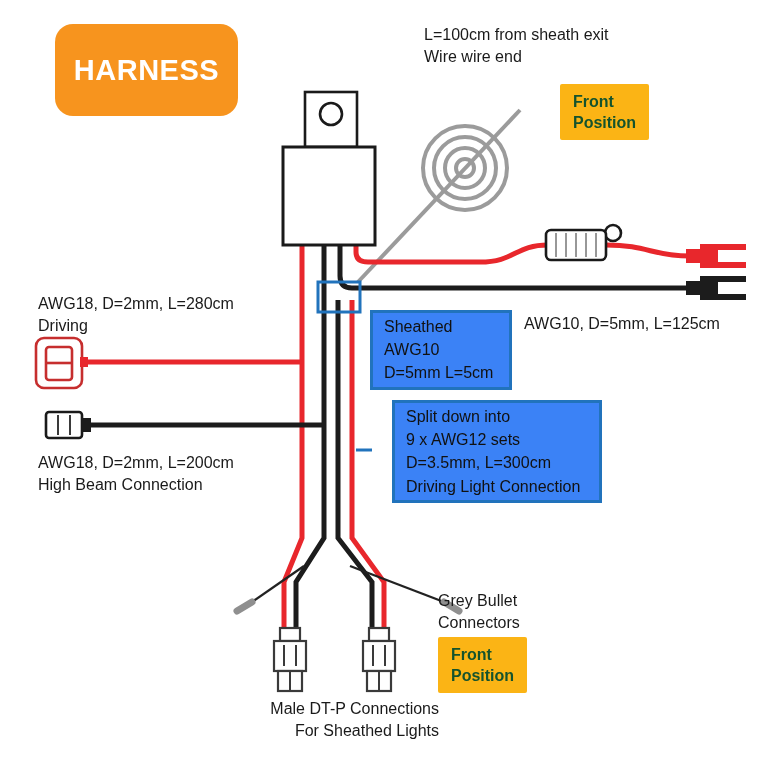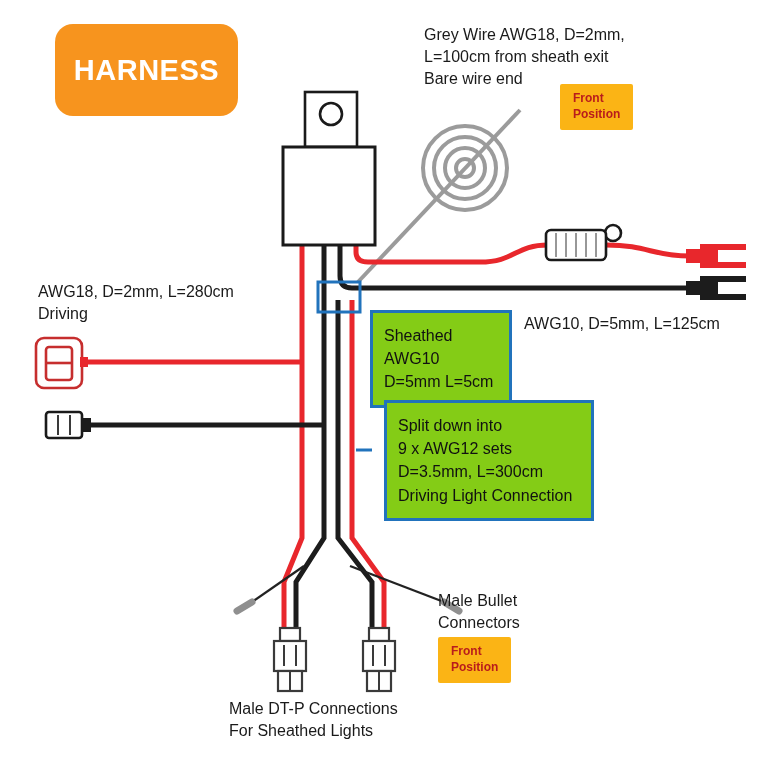--- a/index.html
+++ b/index.html
@@ -10,28 +10,28 @@
     --wire-black:#1C1C1C;
     --wire-grey:#9B9B9B;
     --ink:#1A1A1A;
   }
   *{box-sizing:border-box;margin:0;padding:0}
   body{background:#fff}
   .canvas{position:relative;width:760px;height:760px;background:#fff;overflow:hidden;
           font-family:"Liberation Sans","DejaVu Sans",sans-serif;color:var(--ink)}
   svg.diagram{position:absolute;left:0;top:0}
   .label{position:absolute;font-size:16px;line-height:1.38;color:var(--ink)}
-  .label.center{text-align:left}
+  .label.center{text-align:right}
   .badge{position:absolute;left:55px;top:24px;width:183px;height:92px;background:var(--badge-orange);
          border-radius:18px;display:flex;flex-direction:row;align-items:center;justify-content:center;
          color:#fff;font-weight:bold;font-size:29px;line-height:1.18;letter-spacing:.5px}
-  .tag{position:absolute;background:var(--label-yellow);color:#b91c1c;font-weight:bold;
-       font-size:12px;line-height:1.32;padding:7px 13px;border-radius:2px}
-  .callout{position:absolute;background:#84cc16;border:3px solid var(--callout-blue);
-           font-size:16px;line-height:1.45;padding:11px 11px;color:#111}
+  .tag{position:absolute;background:var(--label-yellow);color:#14532d;font-weight:bold;
+       font-size:16px;line-height:1.32;padding:7px 13px;border-radius:2px}
+  .callout{position:absolute;background:#3b82f6;border:3px solid var(--callout-blue);
+           font-size:16px;line-height:1.45;padding:2px 11px;color:#111}
   
   .wire{fill:none}
   .w-red{stroke:var(--wire-red);stroke-width:5}
   .w-black{stroke:var(--wire-black);stroke-width:5}
   .w-grey{stroke:var(--wire-grey);stroke-width:4}
   .thin-black{stroke:#222;stroke-width:2.4;fill:none}
   .outline{fill:#fff;stroke:#1a1a1a;stroke-width:2.6}
   .outline-thin{fill:#fff;stroke:#3a3a3a;stroke-width:2.2}
   .inner-line{stroke:#3a3a3a;stroke-width:2;fill:none}
   .rib{stroke:#777;stroke-width:1.5;fill:none}
@@ -124,57 +124,58 @@
 
     <rect x="318" y="282" width="42" height="30" class="blue-stroke"></rect>
     <path class="blue-stroke" d="M356,450 H372"></path>
   </svg>
 
   <div class="badge">
     <div>HARNESS</div>
   </div>
 
   <div class="label" style="left:424px;top:24px">
-    <div>Grey Wire AWG18, D=2mm,</div>
     <div>L=100cm from sheath exit</div>
-    <div>Bare wire end</div>
+    <div>Wire wire end</div>
   </div>
 
   <div class="tag" style="left:560px;top:84px">
     <div>Front</div>
     <div>Position</div>
   </div>
 
-  <div class="label" style="left:38px;top:281px">
+  <div class="label" style="left:38px;top:293px">
     <div>AWG18, D=2mm, L=280cm</div>
     <div>Driving</div>
   </div>
 
   <div class="label" style="left:524px;top:313px">
     <div>AWG10, D=5mm, L=125cm</div>
   </div>
 
   <div class="callout" style="left:370px;top:310px;width:142px;min-height:80px">
     <div>Sheathed</div>
     <div>AWG10</div>
     <div>D=5mm L=5cm</div>
   </div>
 
   <div class="label" style="left:38px;top:452px">
+    <div>AWG18, D=2mm, L=200cm</div>
+    <div>High Beam Connection</div>
   </div>
 
-  <div class="callout" style="left:384px;top:400px;width:210px;min-height:100px">
+  <div class="callout" style="left:392px;top:400px;width:210px;min-height:100px">
     <div>Split down into</div>
     <div>9 x AWG12 sets</div>
     <div>D=3.5mm, L=300cm</div>
     <div>Driving Light Connection</div>
   </div>
 
   <div class="label" style="left:438px;top:590px">
-    <div>Male Bullet</div>
+    <div>Grey Bullet</div>
     <div>Connectors</div>
   </div>
 
   <div class="tag" style="left:438px;top:637px">
     <div>Front</div>
     <div>Position</div>
   </div>
 
   <div class="label center" style="left:229px;top:698px;width:210px">
     <div>Male DT-P Connections</div>

